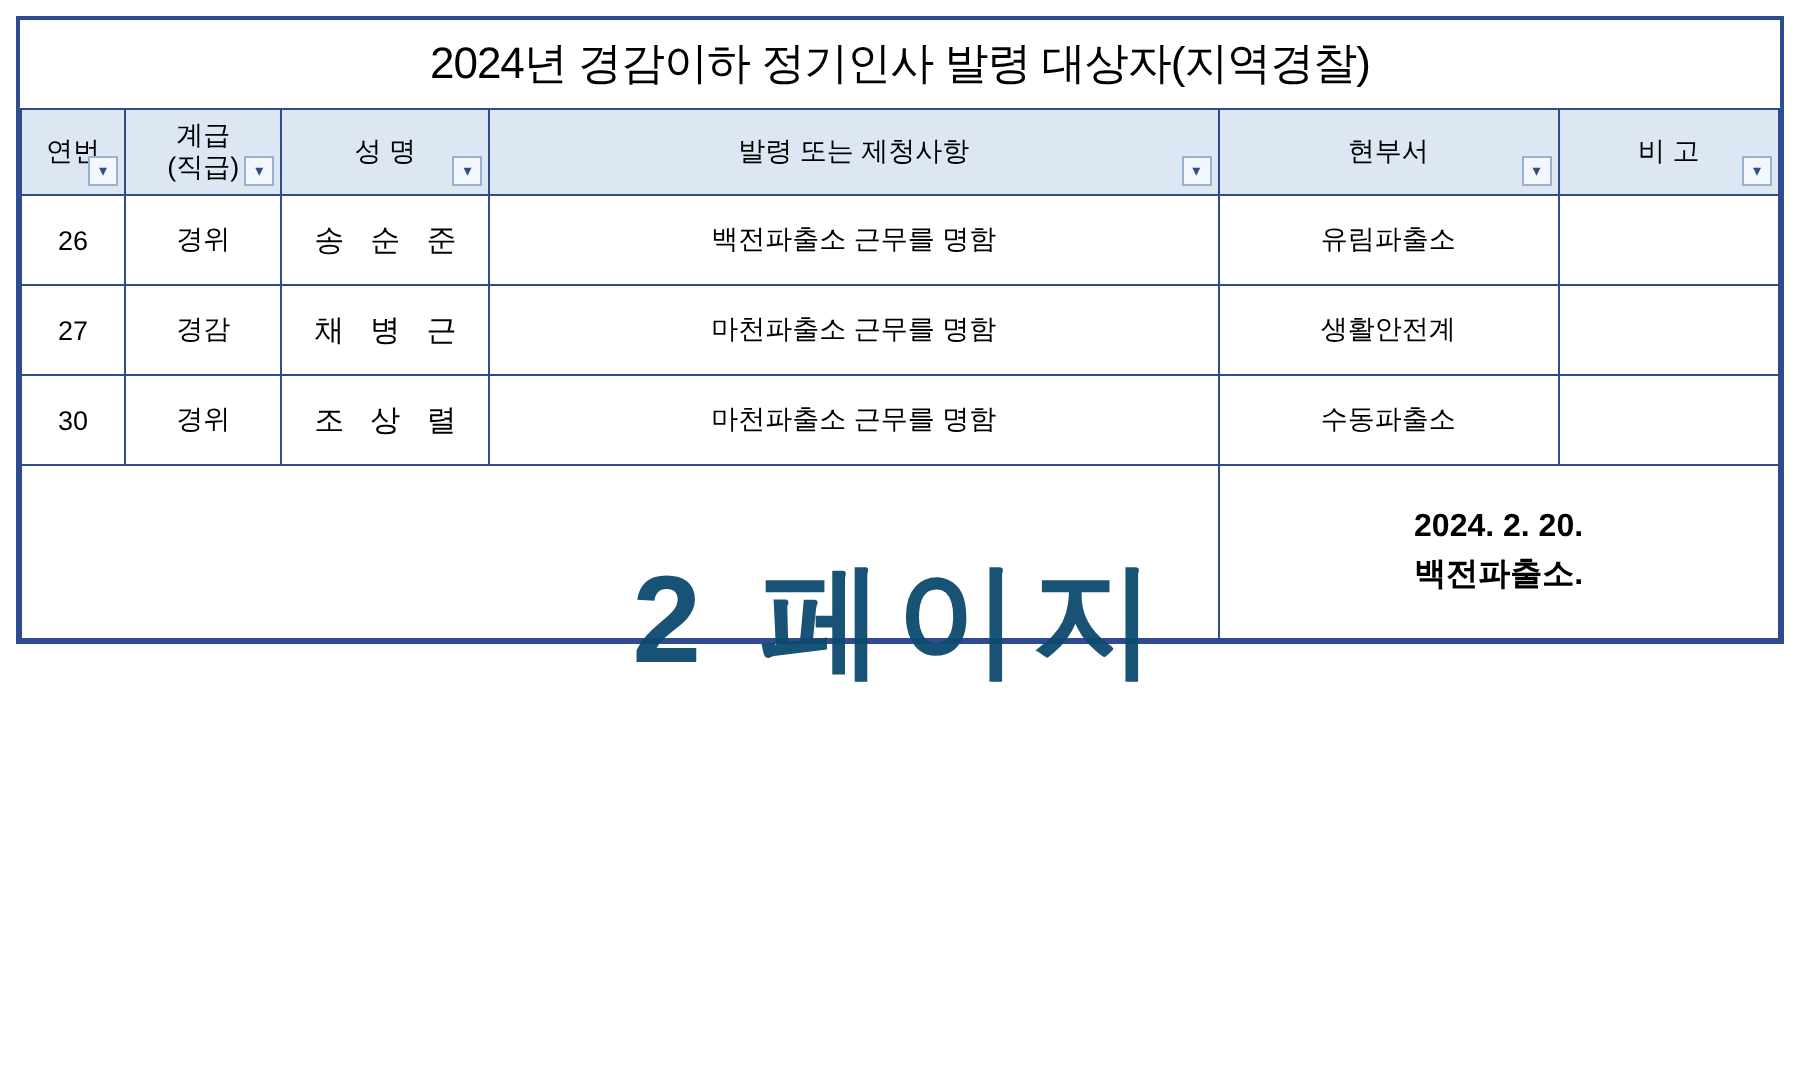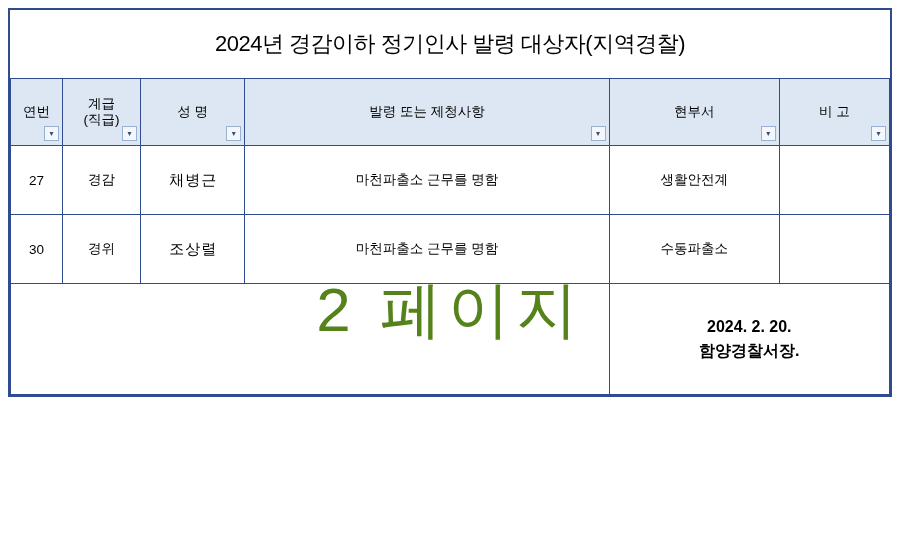--- a/index.html
+++ b/index.html
@@ -26,21 +26,21 @@
     box-sizing: border-box;
     background: #ffffff;
   }
   table.main {
     border-collapse: collapse;
     width: 100%;
     table-layout: fixed;
   }
   table.main td, table.main th {
     border: 1px solid #2e4c8f;
-    padding: 12px;
+    padding: 0;
     text-align: center;
     vertical-align: middle;
     font-weight: normal;
     color: #000000;
   }
   .title-cell {
     height: 44px;
     font-size: 22px;
     font-weight: bold;
     letter-spacing: -0.5px;
@@ -117,22 +117,22 @@
     font-size: 16px;
     line-height: 1.5;
   }
   .watermark {
     position: absolute;
     left: 0;
     right: 0;
     top: 268px;
     text-align: center;
     font-size: 62px;
-    font-weight: normal;
-    color: #4d7c0f;
+    font-weight: bold;
+    color: #0c4a6e;
     letter-spacing: 6px;
     pointer-events: none;
     z-index: 5;
     opacity: 0.95;
   }
 </style>
 </head>
 <body>
 
 <div class="sheet">
@@ -172,20 +172,34 @@
             <span class="head-label">현부서</span>
             <span class="filter-btn">▾</span>
           </td>
           <td>
             <span class="head-label">비 고</span>
             <span class="filter-btn">▾</span>
           </td>
         </tr>
 
 
+        <tr class="data-row">
+          <td>26</td>
+          <td>경위</td>
+          <td class="name">
+            <span class="name-inner">
+              <span>송</span>
+              <span>순</span>
+              <span>준</span>
+            </span>
+          </td>
+          <td class="order-text">백전파출소 근무를 명함</td>
+          <td>유림파출소</td>
+          <td></td>
+        </tr>
 
         <tr class="data-row">
           <td>27</td>
           <td>경감</td>
           <td class="name">
             <span class="name-inner">
               <span>채</span>
               <span>병</span>
               <span>근</span>
             </span>
@@ -211,21 +225,21 @@
           <td>수동파출소</td>
           <td></td>
         </tr>
 
 
         <tr class="footer-row">
           <td colspan="4"></td>
           <td colspan="2">
             <div class="footer-box">
               <div>2024. 2. 20.</div>
-              <div>함양경찰서장.</div>
+              <div>백전파출소.</div>
             </div>
           </td>
         </tr>
       </tbody>
     </table>
   </div>
   <div class="watermark">2 페이지</div>
 </div>
 
 </body></html>

